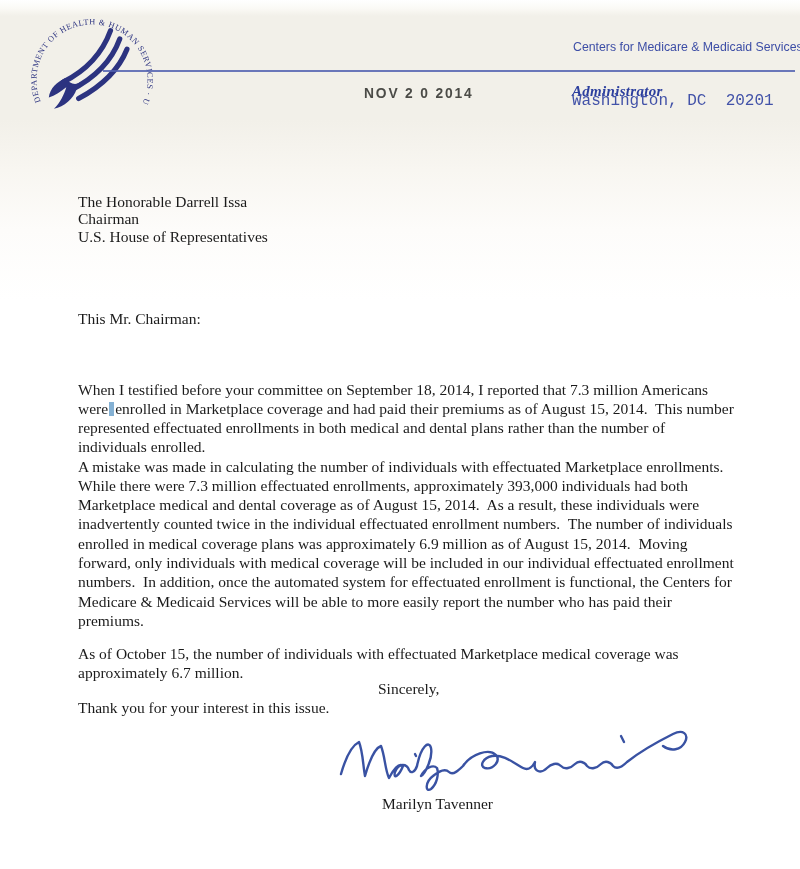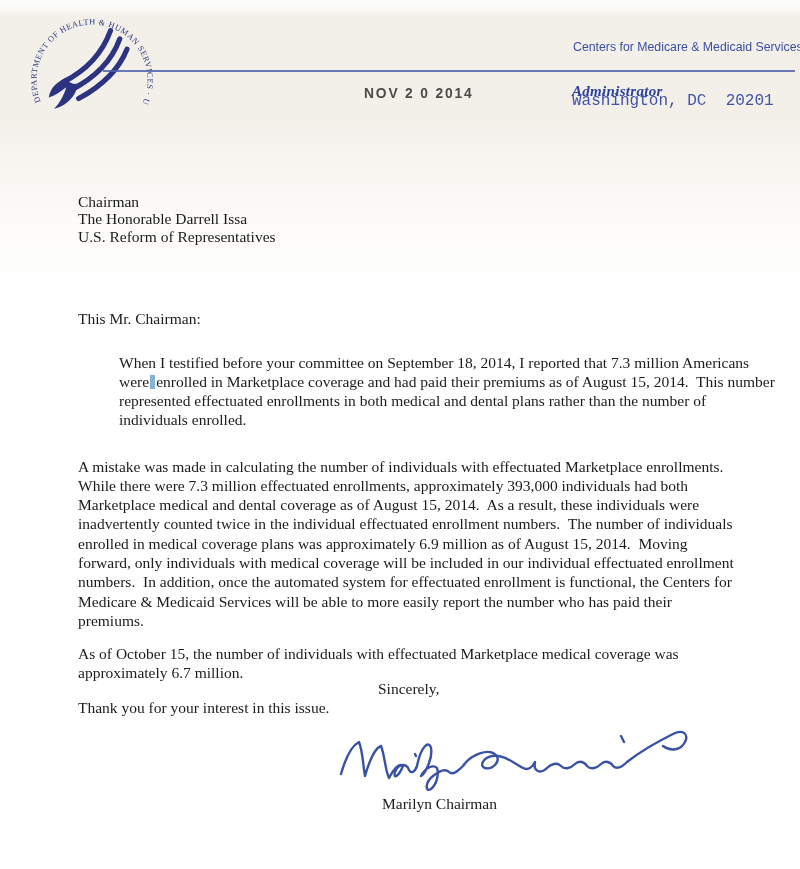--- a/index.html
+++ b/index.html
@@ -49,21 +49,21 @@
     font-size:16px;color:#4252a8;white-space:pre;
   }
   
   .recipient{left:78px;top:193px;font-size:15.5px;line-height:17.4px;}
   .salutation{left:78px;top:310px;font-size:15.5px;}
   .para{
     left:78px;width:656px;
     font-size:15.5px;line-height:19.3px;
     white-space:pre-wrap;
   }
-  .p1{top:337px;margin-left:41px;}
+  .p1{top:364px;}
   .p2{top:441px;}
   .p3{top:628px;}
   .p4{top:682px;}
   .caret{
     display:inline-block;width:5px;height:14px;
     background:#84b1d4;vertical-align:-2px;margin:0 1px;
   }
   
   .valediction{left:378px;top:680px;font-size:15.5px;}
   .signature{left:336px;top:724px;width:364px;height:70px;}
@@ -95,23 +95,23 @@
 
   <div class="abs rule"></div>
 
   <div class="abs date-stamp">NOV 2 0 2014</div>
 
   <div class="abs office">Administrator</div>
 
   <div class="abs office-addr">Washington, DC  20201</div>
 
   <div class="abs recipient">
+    <div>The Honorable Darrell Issa</div>
     <div>Chairman</div>
-    <div>The Honorable Darrell Issa</div>
-    <div>U.S. Reform of Representatives</div>
+    <div>U.S. House of Representatives</div>
   </div>
 
   <div class="abs salutation">This Mr. Chairman:</div>
 
   <p class="abs para p1"><span>When I testified before your committee on September 18, 2014, I reported that 7.3 million Americans were</span><span class="caret"></span><span>enrolled in Marketplace coverage and had paid their premiums as of August 15, 2014.  This number represented effectuated enrollments in both medical and dental plans rather than the number of individuals enrolled.</span></p>
 
   <p class="abs para p2">A mistake was made in calculating the number of individuals with effectuated Marketplace enrollments.  While there were 7.3 million effectuated enrollments, approximately 393,000 individuals had both Marketplace medical and dental coverage as of August 15, 2014.  As a result, these individuals were inadvertently counted twice in the individual effectuated enrollment numbers.  The number of individuals enrolled in medical coverage plans was approximately 6.9 million as of August 15, 2014.  Moving forward, only individuals with medical coverage will be included in our individual effectuated enrollment numbers.  In addition, once the automated system for effectuated enrollment is functional, the Centers for Medicare &amp; Medicaid Services will be able to more easily report the number who has paid their premiums.</p>
 
   <p class="abs para p3">As of October 15, the number of individuals with effectuated Marketplace medical coverage was approximately 6.7 million.</p>
 
@@ -150,15 +150,15 @@
                C268,36 274,38 276,42
                C280,46 286,42 290,38
                C300,30 320,18 336,10
                C346,5 352,10 348,18
                C344,26 334,28 326,22"></path>
       <path d="M284,12 L287,18"></path>
       <path d="M78,30 L79,32"></path>
     </g>
   </svg>
 
-  <div class="abs typed-name">Marilyn Chairman</div>
+  <div class="abs typed-name">Marilyn Tavenner</div>
 
 </div>
 
 </body></html>

